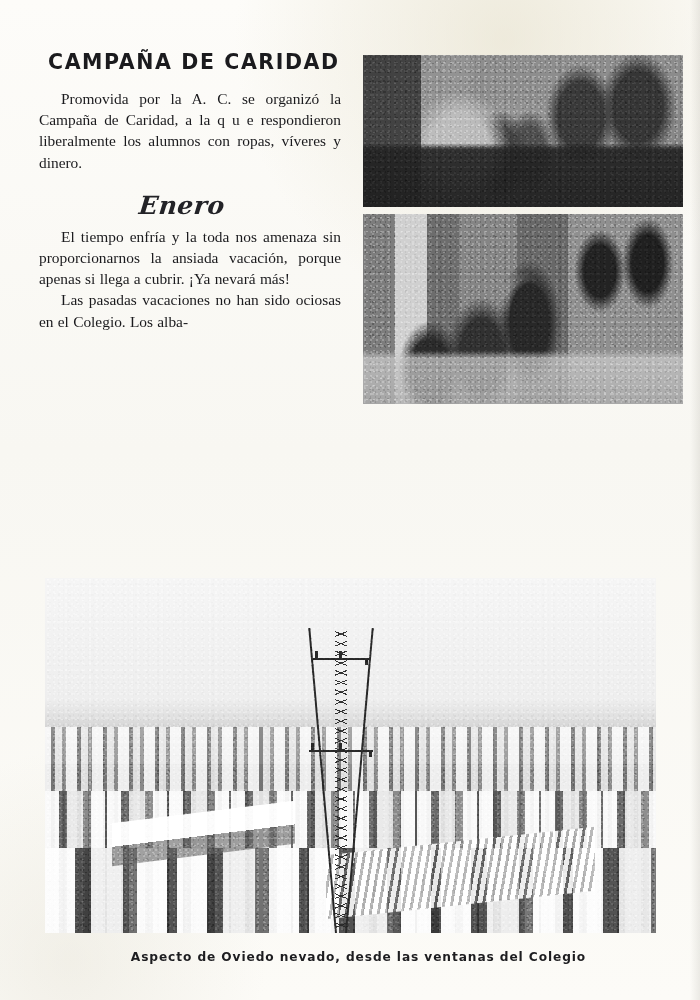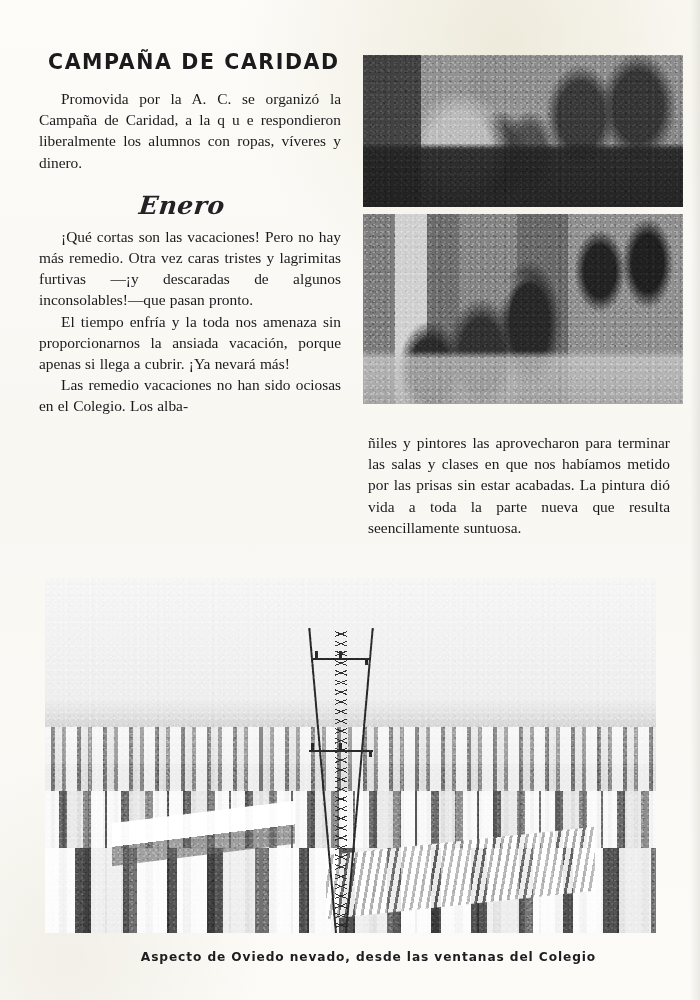--- a/index.html
+++ b/index.html
@@ -209,21 +209,21 @@
   .crossarm {
     position: absolute; height: 2px; background: #2b2d2a;
   }
   .crossarm.top { left: -22px; width: 56px; top: 10%; }
   .crossarm.mid { left: -26px; width: 64px; top: 40%; }
   .insul {
     position: absolute; width: 3px; height: 7px; background: #2b2d2a;
   }
   .photo-caption {
     position: absolute;
-    left: 63px; top: 950px; width: 611px;
+    left: 53px; top: 950px; width: 611px;
     text-align: center;
     font-family: "DejaVu Sans", "Liberation Sans", sans-serif;
     font-weight: bold;
     font-size: 12.2px;
     letter-spacing: 0.9px;
     color: #1d1d20;
   }
 
   .edge-shadow {
     position: absolute;
@@ -241,28 +241,24 @@
   <div class="headline">CAMPAÑA DE CARIDAD</div>
 
   <div class="col-left">
 
     <p class="body">Promovida por la A. C. se organizó la Campaña de Caridad, a la q u e respondieron liberalmente los alumnos con ropas, víveres y dinero.</p>
 
     <div class="script-head">
       <span>Enero</span>
     </div>
 
-    <p class="body">¡Qué cortas son las vacaciones! Pero no hay más remedio. Otra vez caras tristes y lagrimitas furtivas —¡y descaradas de algunos inconsolables!—que pasan pronto.</p>
     <p class="body">El tiempo enfría y la toda nos amenaza sin proporcionarnos la ansiada vacación, porque apenas si llega a cubrir. ¡Ya nevará más!</p>
-    <p class="body">Las remedio vacaciones no han sido ociosas en el Colegio. Los alba-</p>
-  </div>
-
-  <div class="col-right">
-    <p class="body noindent">ñiles y pintores las aprovecharon para terminar las salas y clases en que nos habíamos metido por las prisas sin estar acabadas. La pintura dió vida a toda la parte nueva que resulta seencillamente suntuosa.</p>
-  </div>
+    <p class="body">Las pasadas vacaciones no han sido ociosas en el Colegio. Los alba-</p>
+  </div>
+
 
   <div class="photo" id="photo-charity-desk">
     <div class="grain"></div>
   </div>
 
   <div class="photo" id="photo-charity-room">
     <div class="grain"></div>
   </div>
 
   <div class="photo" id="photo-oviedo-snow">

